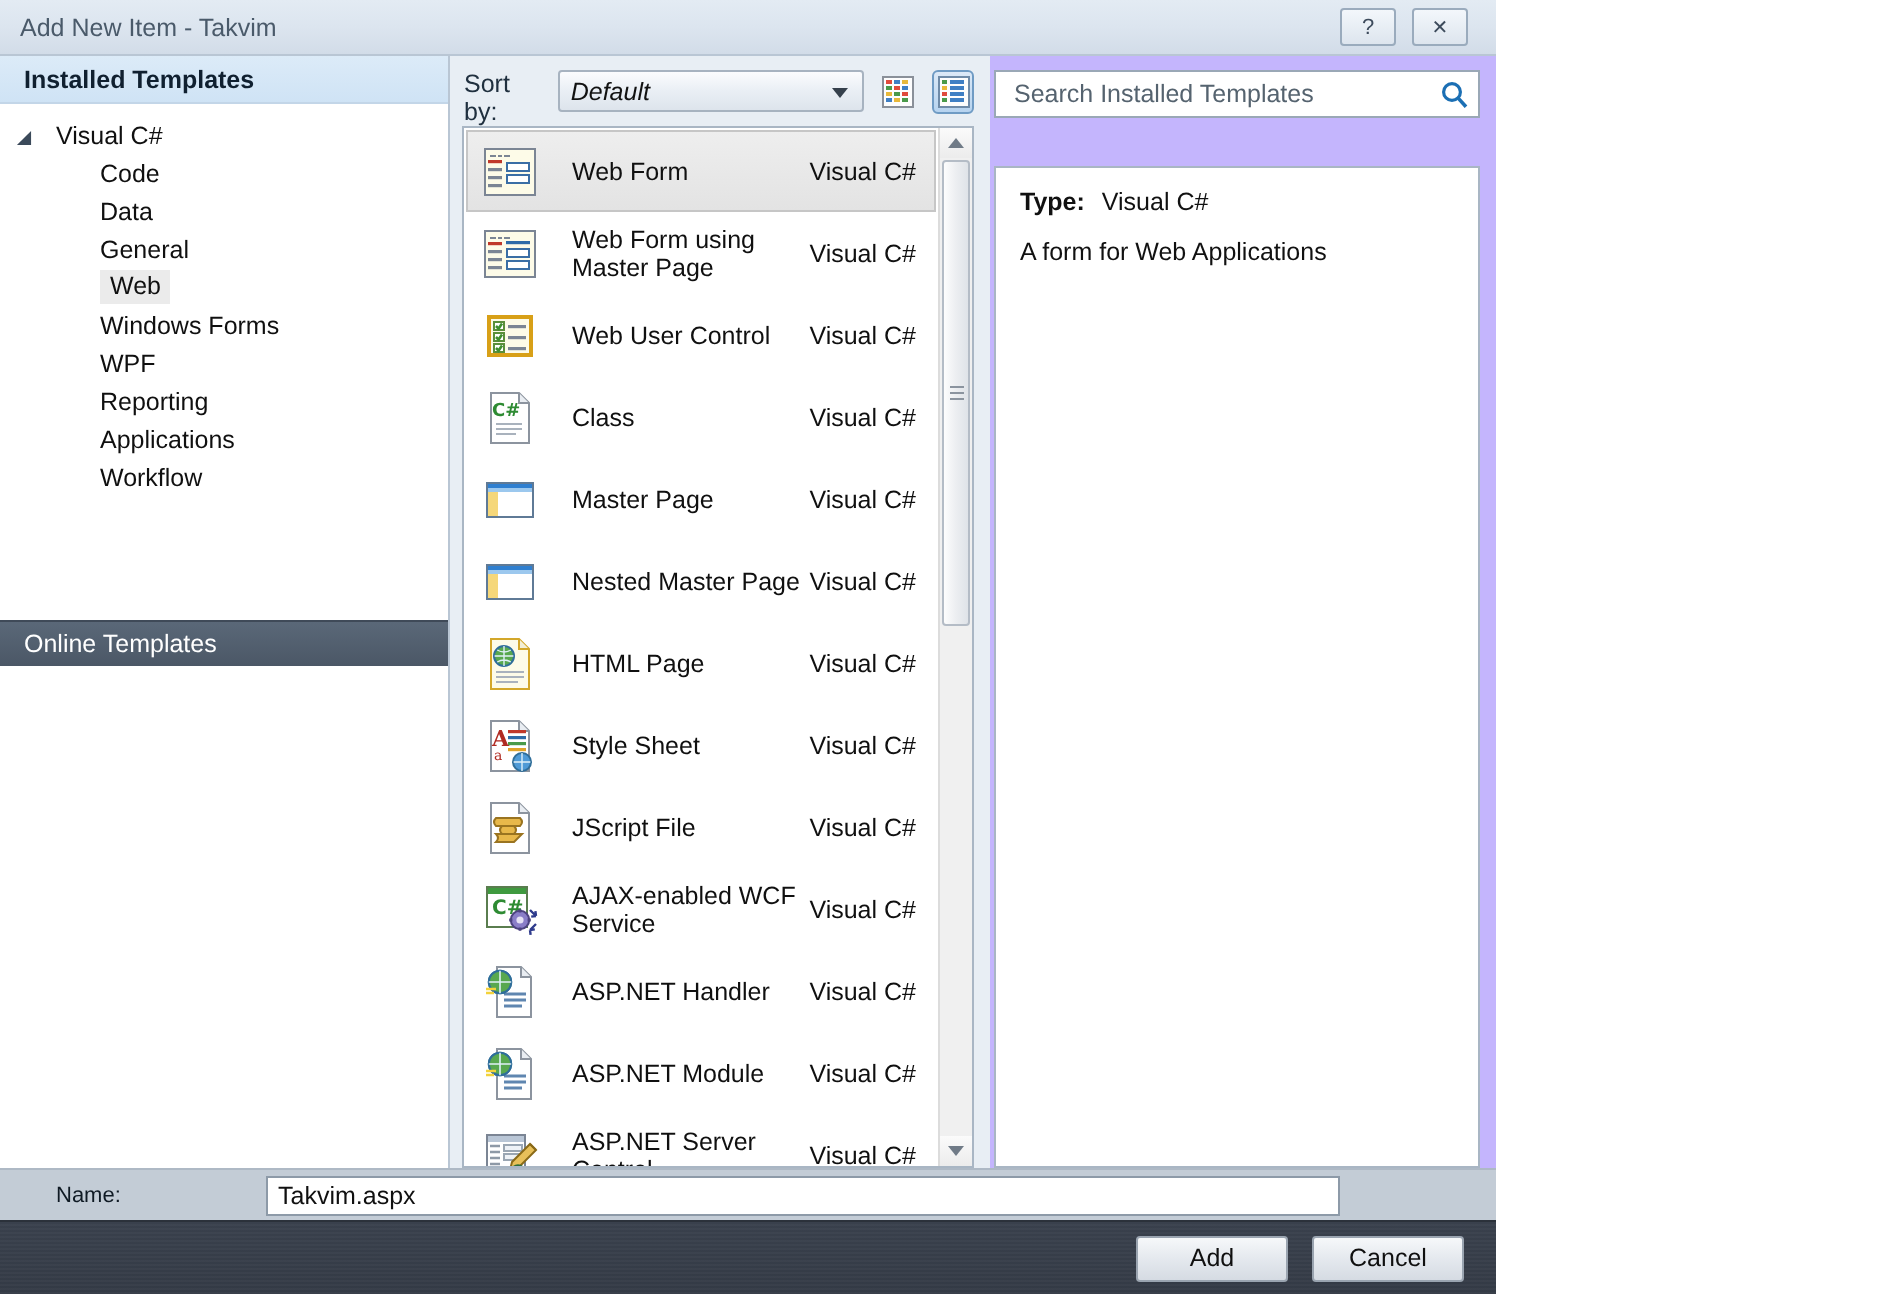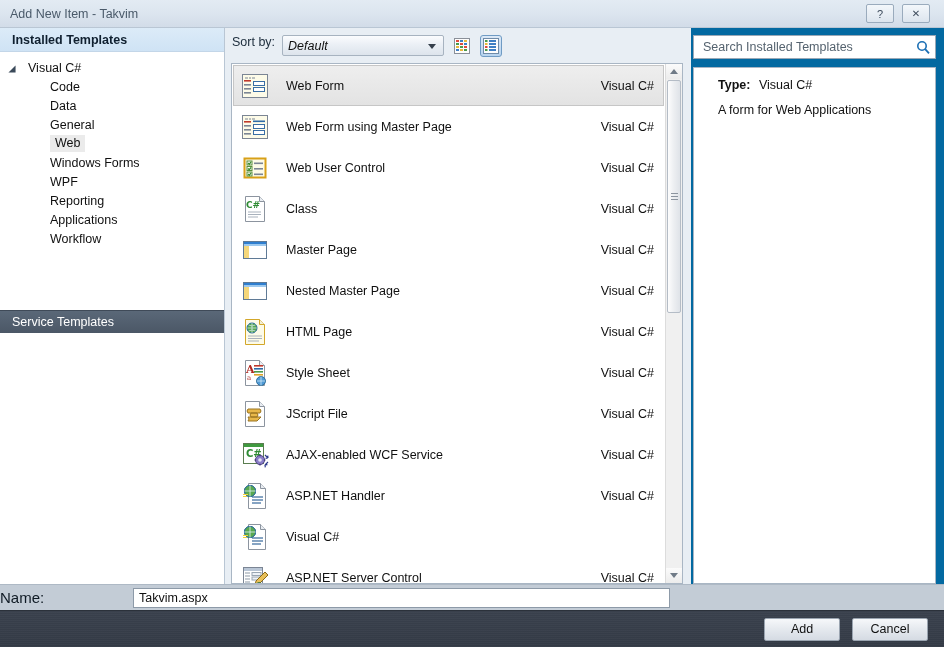--- a/index.html
+++ b/index.html
@@ -6,22 +6,22 @@
   html, body {
     margin: 0; padding: 0;
     width: 944px; height: 647px;
     overflow: hidden;
     font-family: "Liberation Sans", sans-serif;
     font-size: 12px;
     color: #1a1a1a;
   }
   #dialog {
     position: relative;
-    width: 944px; height: 647px;
-    background: #0369a1;
+    width: 748px; height: 647px;
+    background: #c4b5fd;
     display: flex; flex-direction: column;
   }
 
   
   #titlebar {
     height: 28px;
     background: linear-gradient(to bottom, #e3ebf3 0%, #dce5ef 50%, #d2dce8 100%);
     border-bottom: 1px solid #b9c6d4;
     position: relative;
     flex: none;
@@ -215,35 +215,35 @@
     font-family: "Liberation Sans", sans-serif;
     font-size: 12.5px; color: #55636f;
     background: transparent;
   }
   #search-input::placeholder { color: #55636f; opacity: 1; }
   #desc-box {
     flex: 1; min-height: 0;
     border: 1px solid #a9b6c4;
     border-top: none;
     background: #ffffff;
-    margin-top: 8px;
-    padding: 10px 24px;
+    margin-top: 24px;
+    padding: 10px 12px;
   }
   #desc-box { border-top: 1px solid #a9b6c4; }
   .desc-line { font-size: 12.5px; color: #111; margin-bottom: 11px; }
   .desc-line b { font-weight: bold; }
 
   
   #name-row {
     height: 26px; flex: none;
     background: #c3ccd6;
     display: flex; align-items: center;
     border-top: 1px solid #aeb9c5;
   }
-  #name-lbl { width: 133px; padding-left: 0; font-size: 15px; color: #0f1a24; }
+  #name-lbl { width: 133px; padding-left: 28px; font-size: 11px; color: #0f1a24; }
   #name-input {
     width: 537px; height: 20px;
     border: 1px solid #8d9aa8;
     background: #ffffff;
     font-family: "Liberation Sans", sans-serif;
     font-size: 12.5px; color: #101010;
     padding-left: 5px;
     outline: none;
   }
 
@@ -316,21 +316,21 @@
         <div class="tree-row child">
           <span class="lbl">Reporting</span>
         </div>
         <div class="tree-row child">
           <span class="lbl">Applications</span>
         </div>
         <div class="tree-row child">
           <span class="lbl">Workflow</span>
         </div>
       </div>
-      <div id="online-hdr">Service Templates</div>
+      <div id="online-hdr">Online Templates</div>
       <div id="online-filler"></div>
     </div>
 
     <div id="center-pane">
 
       <div id="toolbar">
         <span id="sortby-lbl">Sort by:</span>
         <div id="sort-select">
           <span>Default</span>
           <span id="sort-arrow"></span>
@@ -559,20 +559,21 @@
                 <path d="M9.5 3.5 h12 l5 5 v20 h-17 z" fill="#ffffff" stroke="#8c949f"></path>
                 <path d="M21.5 3.5 v5 h5" fill="#e9edf2" stroke="#8c949f"></path>
                 <path d="M13 17 h11 M13 20 h11 M13 23 h9" stroke="#5f86b0" stroke-width="1.4"></path>
                 <circle cx="11" cy="11" r="5.6" fill="#4f9ad6" stroke="#2f6e9a"></circle>
                 <path d="M5.4 11 a5.6 5.6 0 0 1 11.2 0 a5.6 5.6 0 0 1 -11.2 0" fill="#58a84f"></path>
                 <circle cx="11" cy="11" r="5.6" fill="none" stroke="#2f6e9a"></circle>
                 <path d="M5.4 11 h11.2 M11 5.4 v11.2" stroke="#dff0f8" stroke-width="0.8"></path>
                 <path d="M4 14.5 h5 M4 16.5 h4" stroke="#f3d23a" stroke-width="1.2"></path>
               </svg>
             </span>
+            <span class="item-name">ASP.NET Module</span>
             <span class="item-lang">Visual C#</span>
           </div>
 
           <div class="item">
             <span class="item-icon">
               <svg width="32" height="32" viewBox="0 0 32 32">
                 <rect x="4.5" y="5.5" width="19" height="18" fill="#ffffff" stroke="#7b8594"></rect>
                 <rect x="5" y="6" width="18" height="3" fill="#b9c6d6"></rect>
                 <path d="M6 11 h5 M6 14 h5 M6 17 h5 M6 20 h5" stroke="#8e99a6" stroke-width="1.2"></path>
                 <rect x="13" y="10.5" width="9" height="3" fill="#eef2f7" stroke="#9aa6b3"></rect>

